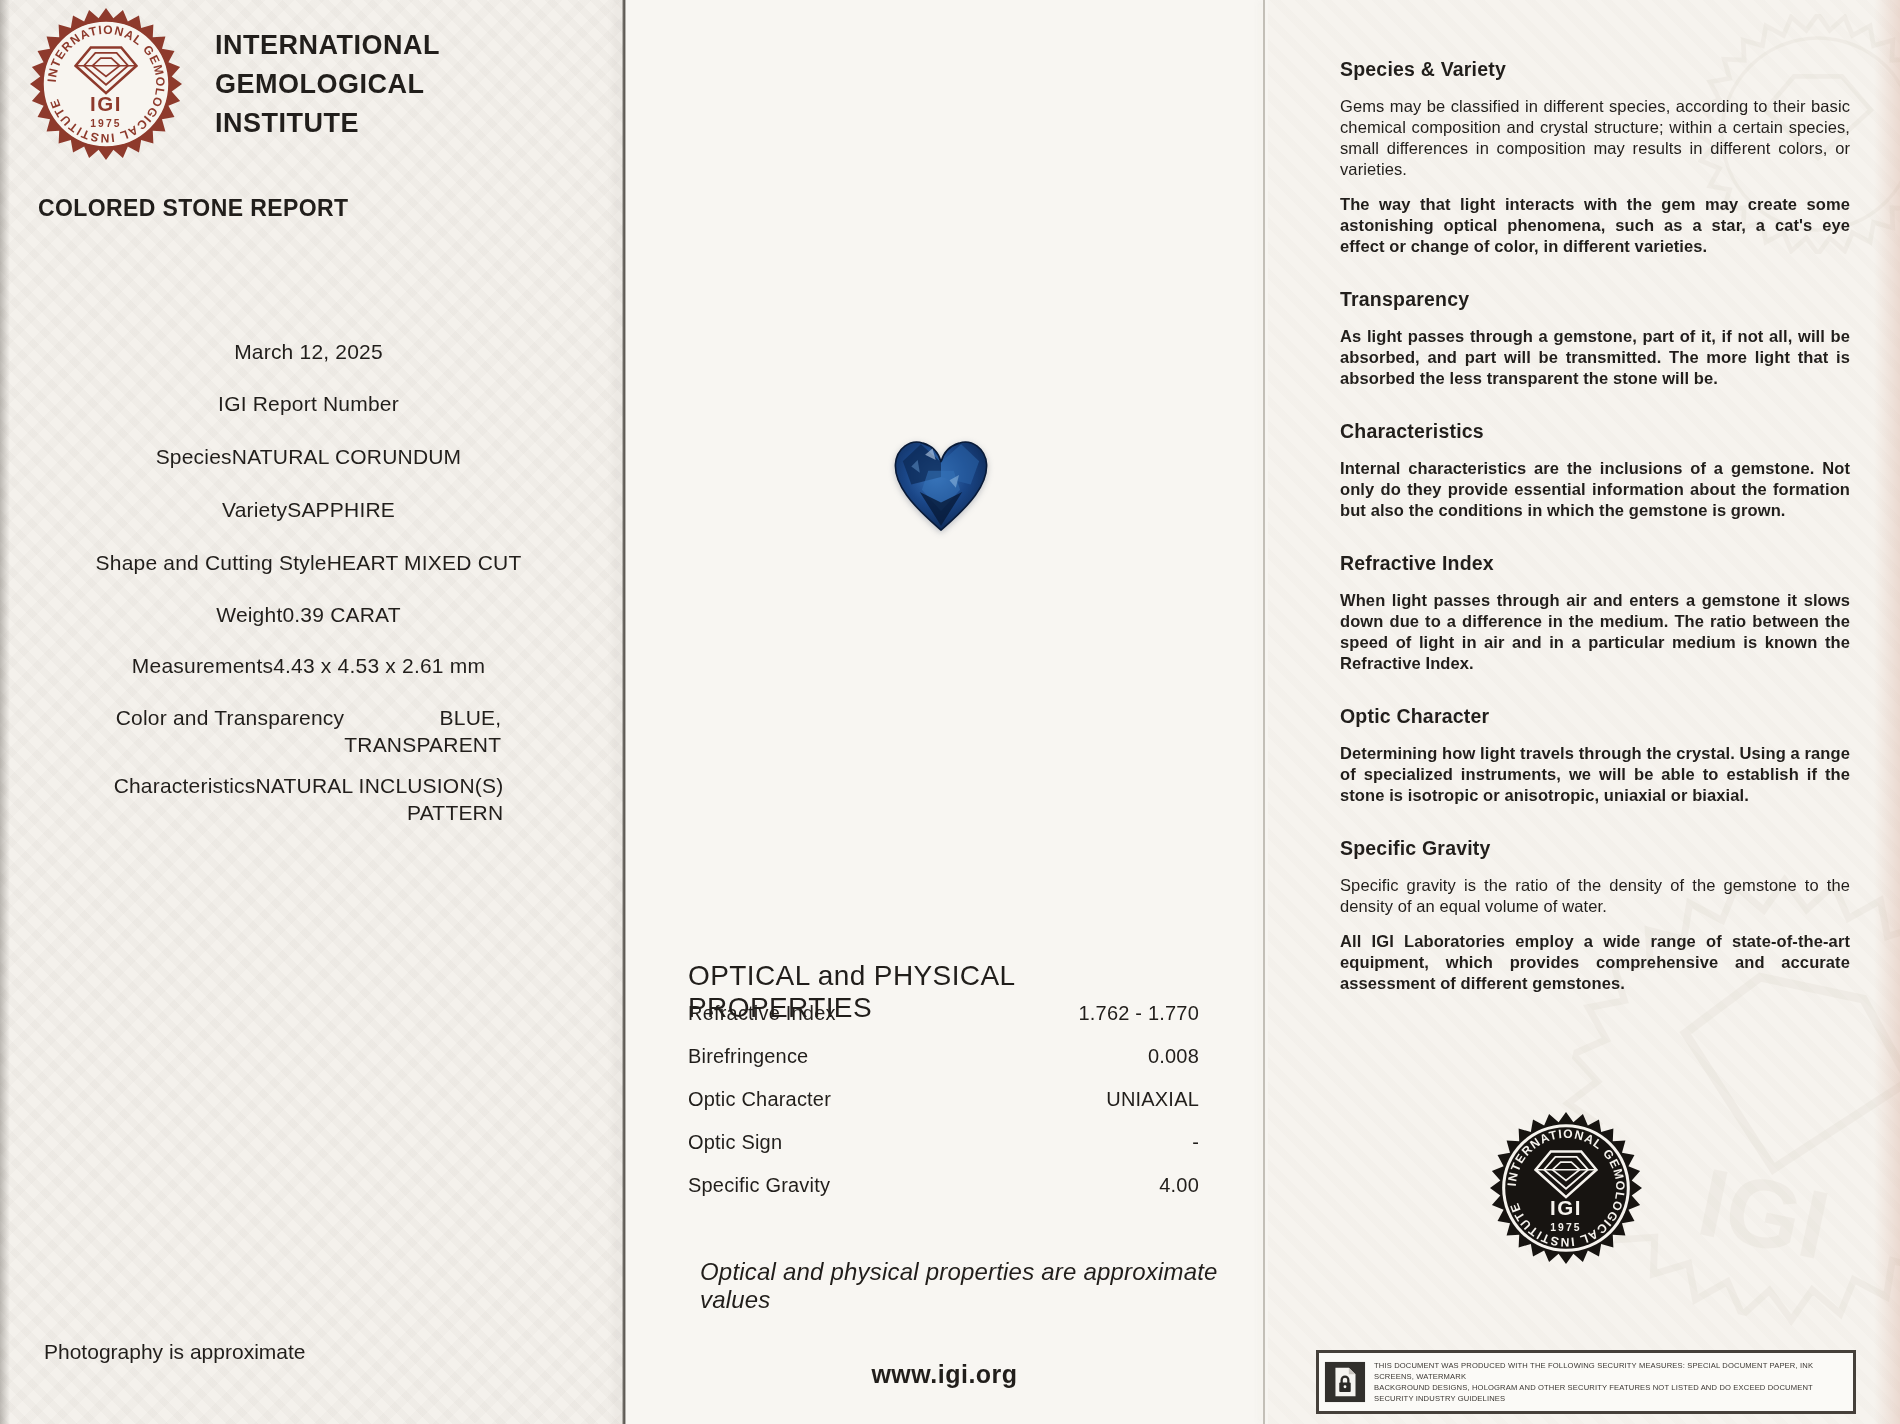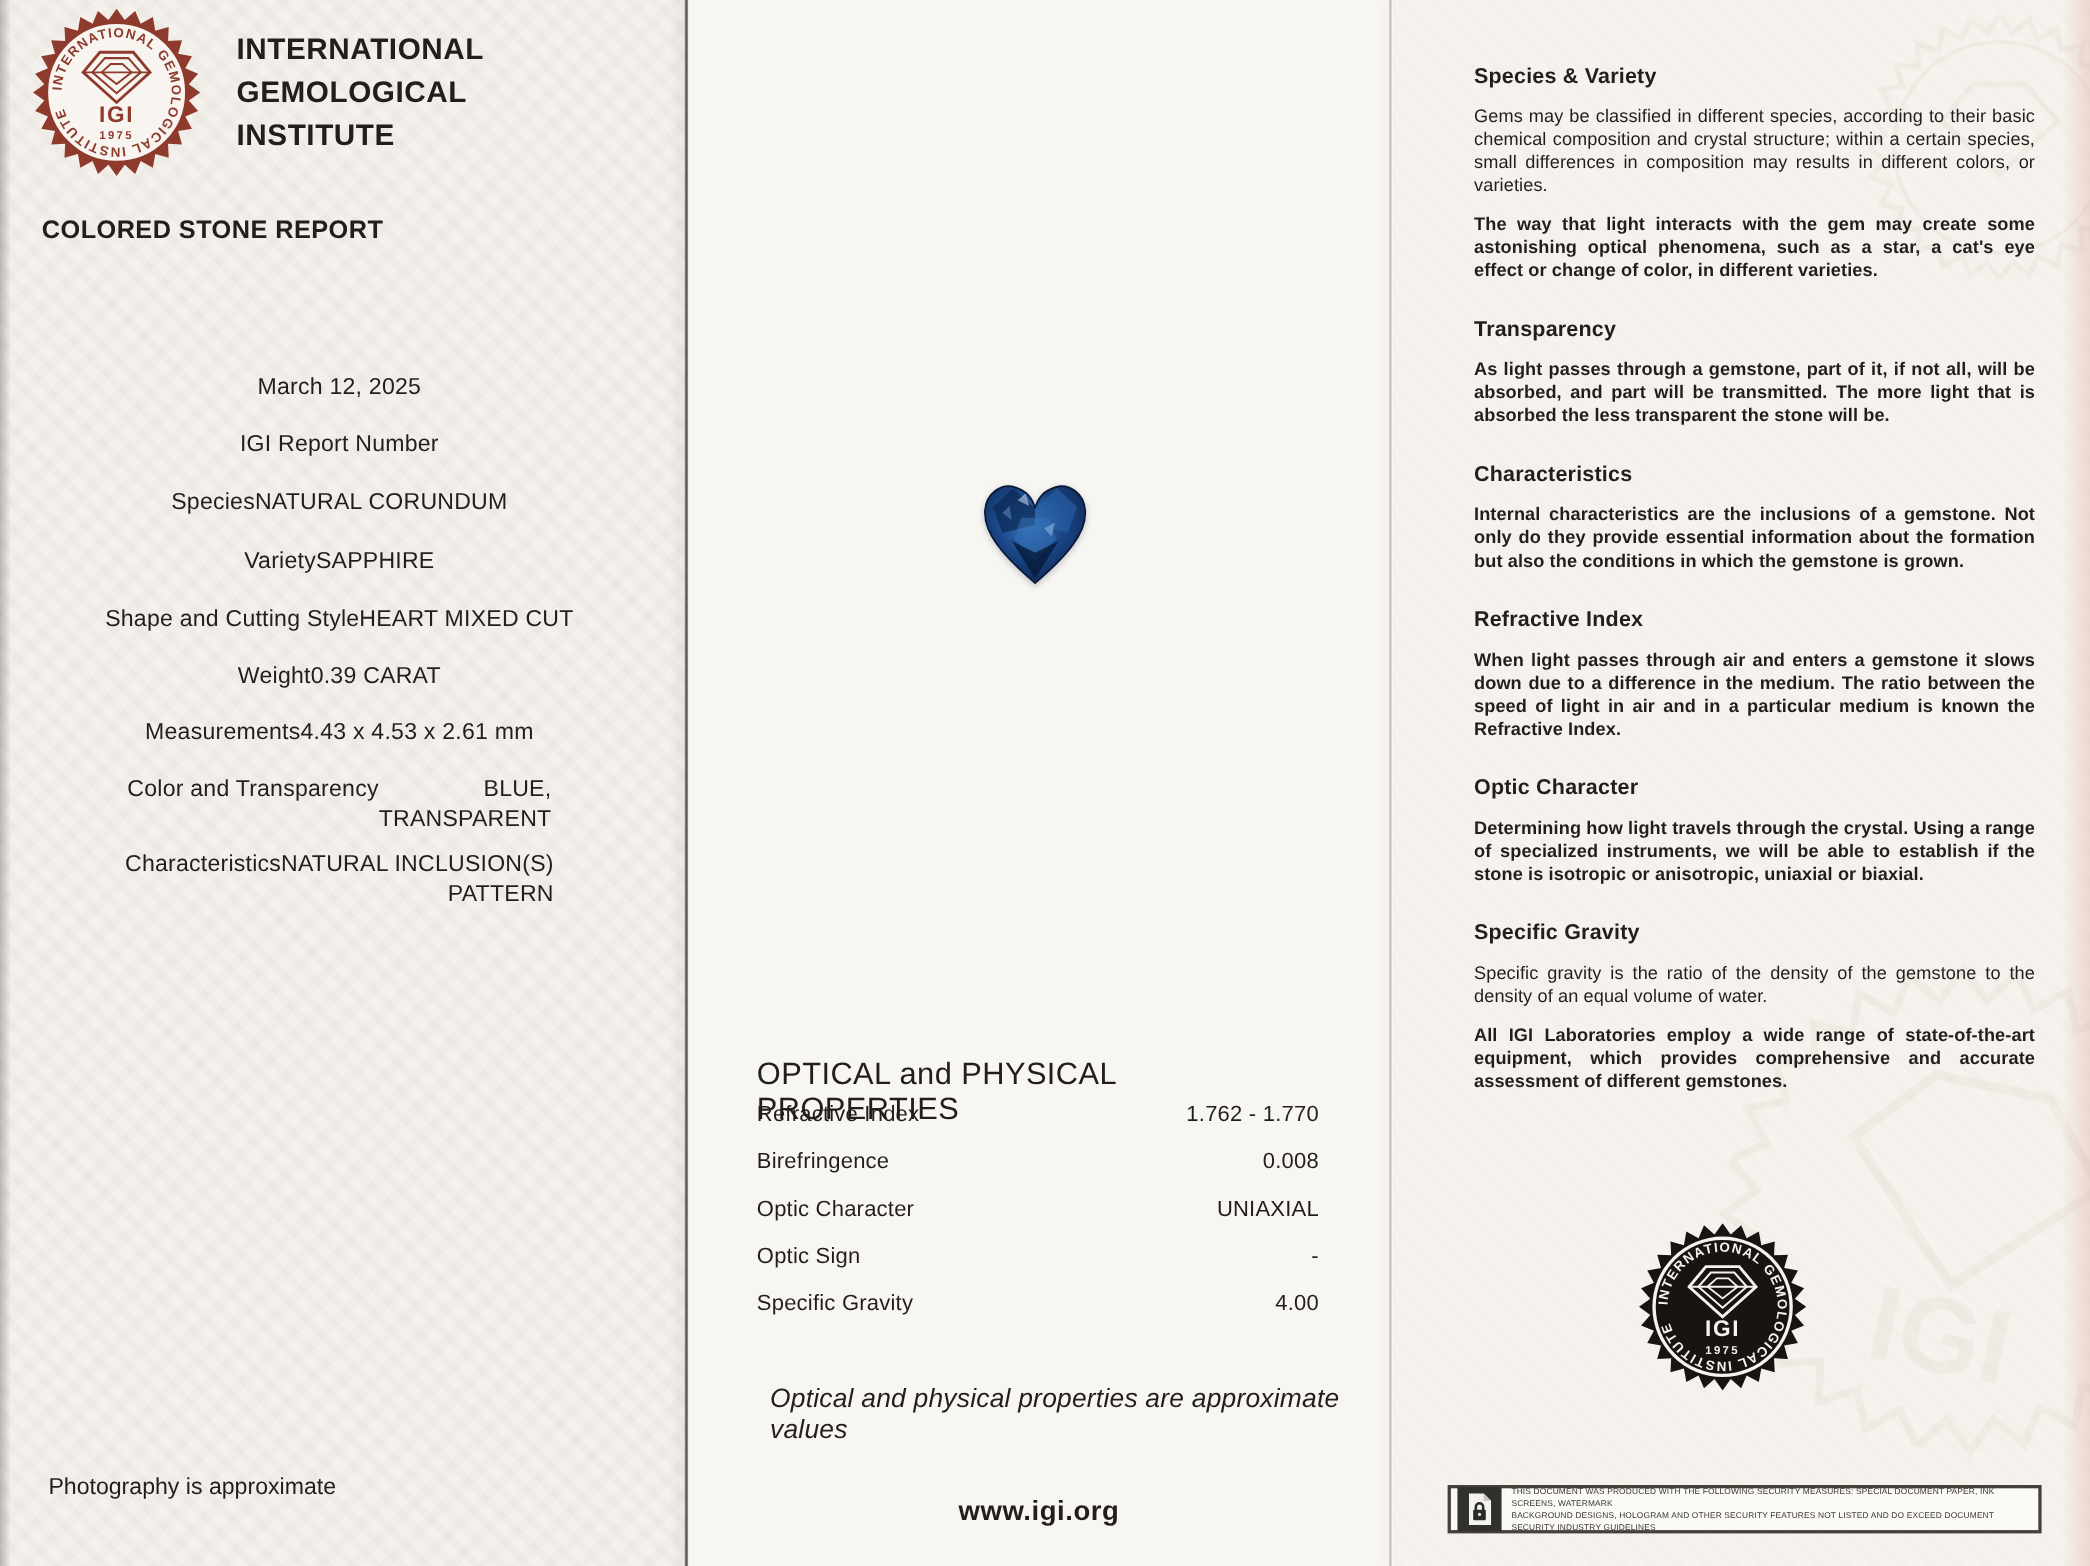--- a/index.html
+++ b/index.html
@@ -50,21 +50,21 @@
   .website{position:absolute;left:0;right:0;top:1360px;text-align:center;font-size:25px;font-weight:bold;letter-spacing:.5px;}
 
   
   .edu{position:absolute;left:72px;top:58px;width:510px;}
   .edu-section{margin:0 0 31px 0;}
   .edu-heading{margin:0 0 15px 0;font-size:19.5px;font-weight:bold;letter-spacing:.2px;}
   .edu-para{margin:0 0 14px 0;font-size:16.5px;line-height:21px;text-align:justify;letter-spacing:.1px;}
   .edu-para:last-child{margin-bottom:0;font-weight:bold;}
   .stamp{position:absolute;left:222px;top:1112px;width:152px;height:152px;}
   .cr-row{position:absolute;left:50px;right:46px;top:1370px;display:flex;justify-content:flex-start;font-size:14px;letter-spacing:.2px;color:#2a2723;}
-  .sec-bar{position:absolute;left:48px;top:1350px;width:540px;height:44px;border:3px solid #45403a;background:#fbfaf7;box-sizing:border-box;display:flex;align-items:center;justify-content:flex-end;}
+  .sec-bar{position:absolute;left:48px;top:1350px;width:540px;height:64px;border:3px solid #45403a;background:#fbfaf7;box-sizing:border-box;display:flex;align-items:center;justify-content:flex-end;}
   .sec-icon{width:42px;height:42px;margin:0 8px 0 5px;flex:0 0 auto;}
   .sec-text{font-size:7.6px;line-height:11px;letter-spacing:.15px;color:#3a3631;padding-right:6px;}
   .ghost{position:absolute;opacity:.055;pointer-events:none;}
   .ghost-a{left:430px;top:14px;width:240px;height:240px;}
   .ghost-b{left:300px;top:880px;width:440px;height:440px;transform:rotate(12deg);}
 
   
   .ring-text{font-size:8px;font-weight:bold;letter-spacing:.75px;}
   .monogram{font-size:13.5px;font-weight:bold;letter-spacing:1px;text-anchor:middle;}
   .year{font-size:6.8px;font-weight:bold;letter-spacing:1.4px;text-anchor:middle;}

